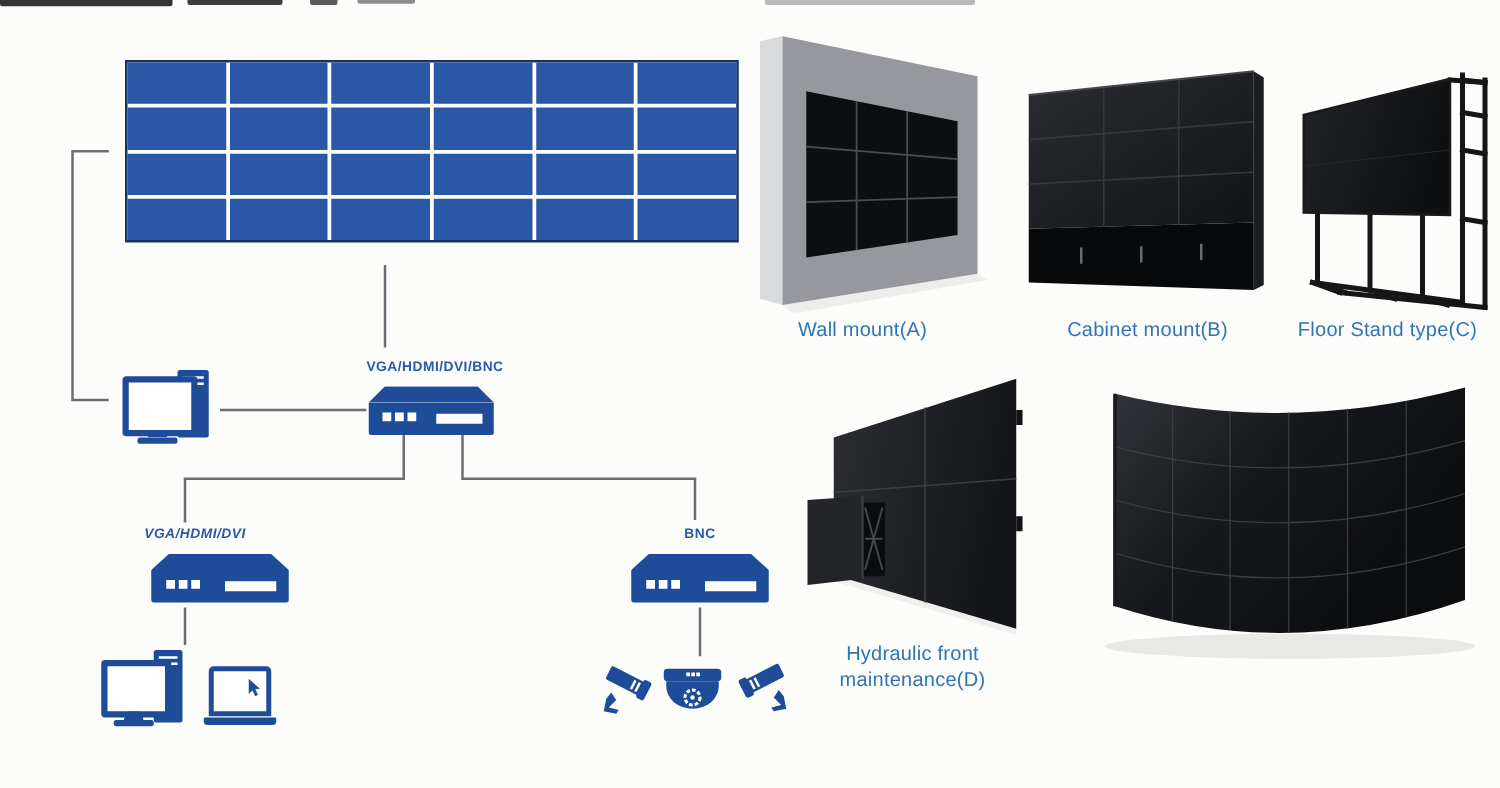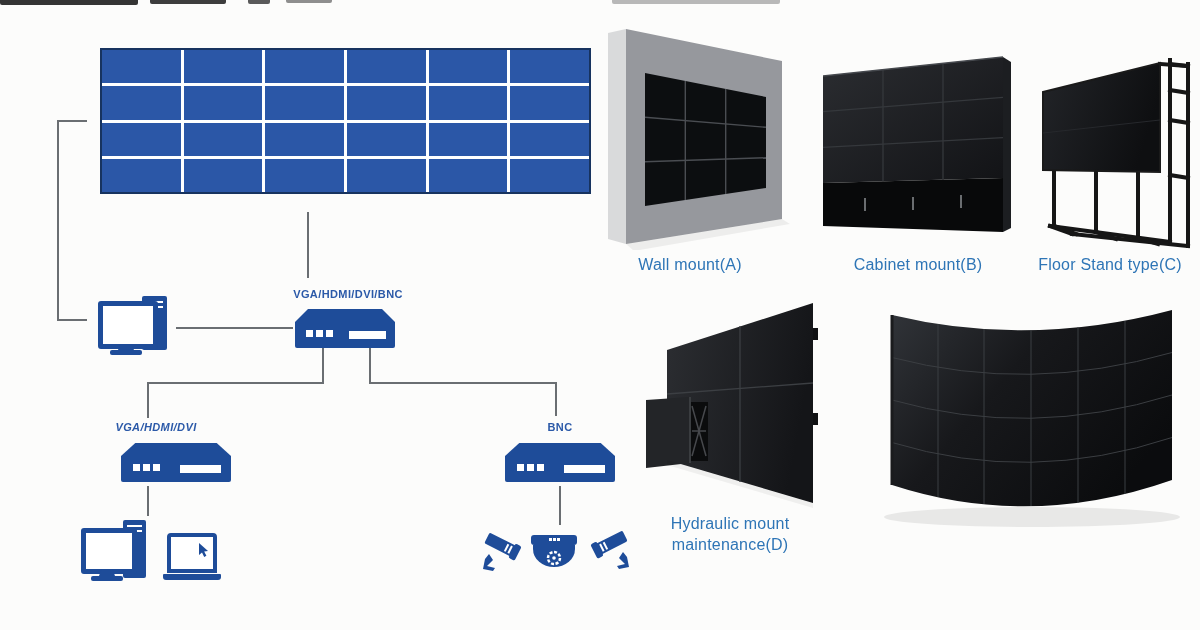--- a/index.html
+++ b/index.html
@@ -296,21 +296,21 @@
       <g stroke="#47494d" stroke-width="1.5">
         <line x1="64" y1="108" x2="78" y2="158"></line>
         <line x1="78" y1="108" x2="64" y2="158"></line>
         <line x1="64" y1="133" x2="78" y2="133"></line>
       </g>
       <polygon points="18,102 62,99 62,165 18,170" fill="#232528"></polygon>
       <line x1="62" y1="99" x2="62" y2="165" stroke="#3a3d40" stroke-width="2"></line>
       <polygon points="39,162 185,205 185,210 39,167" fill="#000000" opacity="0.05"></polygon>
     </svg>
     <div class="plabel" style="left:30px;top:513px;width:200px;">
-      <span>Hydraulic mount</span><br>
+      <span>Hydraulic front</span><br>
       <span>maintenance(D)</span>
     </div>
 
     <svg class="abs" style="left:270px;top:295px;" width="320" height="235" viewBox="0 0 320 235">
       <defs>
         <linearGradient id="gE" x1="0" y1="0" x2="1" y2="0.6">
           <stop offset="0" stop-color="#313439"></stop>
             <stop offset="0.45" stop-color="#17181b"></stop>
             <stop offset="1" stop-color="#0b0c0e"></stop>
         </linearGradient>

